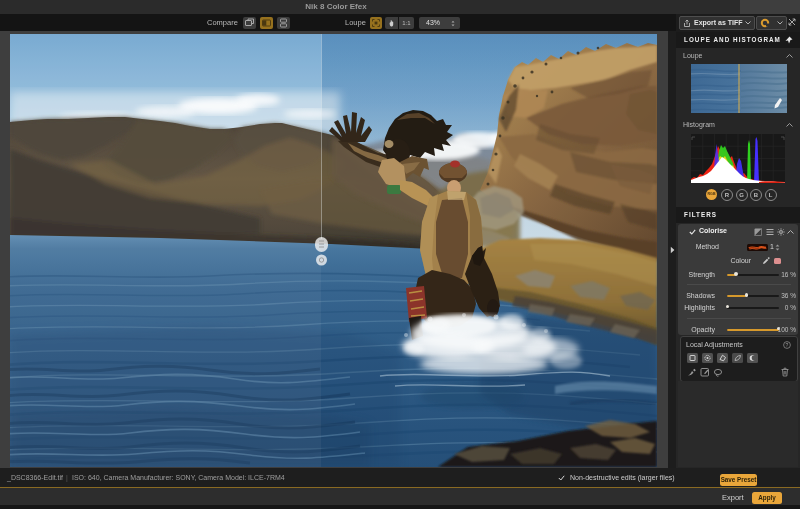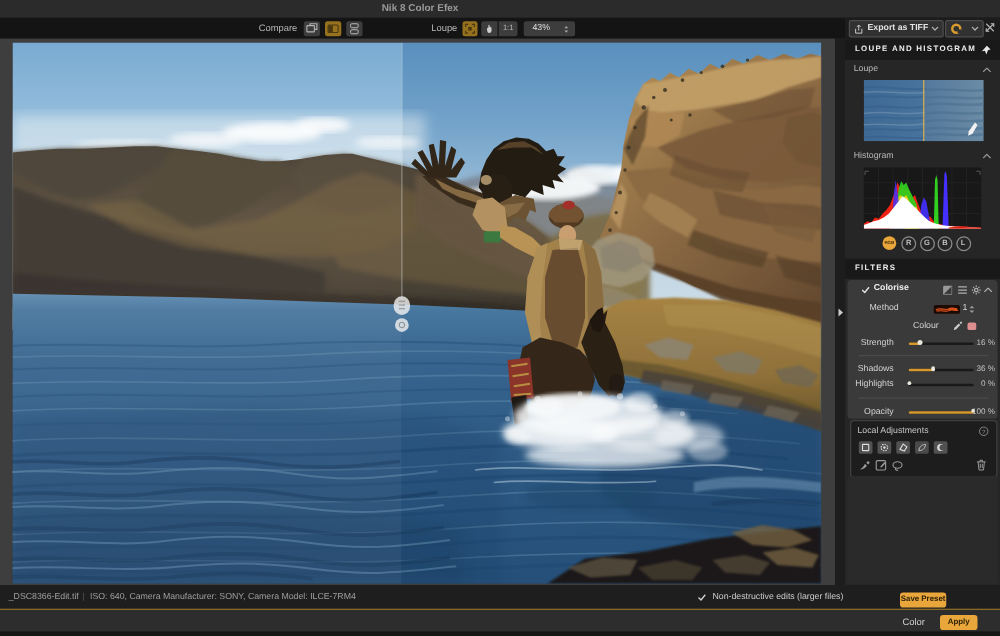--- a/index.html
+++ b/index.html
@@ -1,18 +1,18 @@
 <!DOCTYPE html>
 <html><head>
 <meta charset="utf-8">
 <style>
   html,body{margin:0;padding:0;width:800px;height:509px;overflow:hidden;background:#3e3e3e;
     font-family:"Liberation Sans",sans-serif;-webkit-font-smoothing:antialiased;}
   svg{display:block;}
-  #titlebar{position:absolute;left:0;top:0;width:800px;height:14px;background:#2b2b2b;}
+  #titlebar{position:absolute;left:0;top:0;width:740px;height:14px;background:#2b2b2b;}
   #titlebar .t{position:absolute;left:0;top:0;width:672px;text-align:center;font-size:8px;
     font-weight:bold;color:#9a9a9a;line-height:14px;}
   #toolbar{position:absolute;left:0;top:14px;width:800px;height:17px;background:#141414;}
   .tlbl{position:absolute;top:0;height:27px;line-height:17px;font-size:8px;color:#b8b8b8;}
   .tbtn{position:absolute;top:3px;width:13px;height:12px;background:#3d3d3d;border-radius:2px;}
   .tbtn.sel{background:#96711e;}
   #canvas{position:absolute;left:0;top:31px;width:668px;height:437px;background:#3e3e3e;}
   #photo{position:absolute;left:10px;top:3px;width:647px;height:433px;}
   #vstrip{position:absolute;left:668px;top:31px;width:8px;height:437px;background:#1d1d1d;}
   #panel{position:absolute;left:676px;top:14px;width:124px;height:454px;background:#262626;}
@@ -601,16 +601,16 @@
   <span style="position:absolute;left:66px;top:6px;font-size:7px;color:#5a5a5a;">|</span>
   <span style="position:absolute;left:72px;top:6px;font-size:7px;color:#9f9f9f;">ISO: 640, Camera Manufacturer: SONY, Camera Model: ILCE-7RM4</span>
   <svg style="position:absolute;left:558px;top:7px;" width="7" height="6" viewBox="0 0 7 6">
       <path d="M0.8 3 L2.8 5 L6.2 0.8" fill="none" stroke="#d8d8d8" stroke-width="1"></path>
     </svg>
   <span style="position:absolute;left:570px;top:6px;font-size:7px;color:#cdcdcd;">Non-destructive edits (larger files)</span>
   <div class="ambtn" style="left:720px;top:6px;width:37px;height:12px;line-height:12px;">Save Preset</div>
 </div>
 <div id="amberline"></div>
 <div id="actionbar">
-  <span style="position:absolute;left:722px;top:5px;font-size:7.5px;color:#d2d2d2;">Color</span>
+  <span style="position:absolute;left:722px;top:5px;font-size:7.5px;color:#d2d2d2;">Export</span>
   <div class="ambtn" style="left:752px;top:4px;width:30px;height:12px;line-height:12px;">Apply</div>
 </div>
 <div id="bottomstrip"></div>
 
 </body></html>

